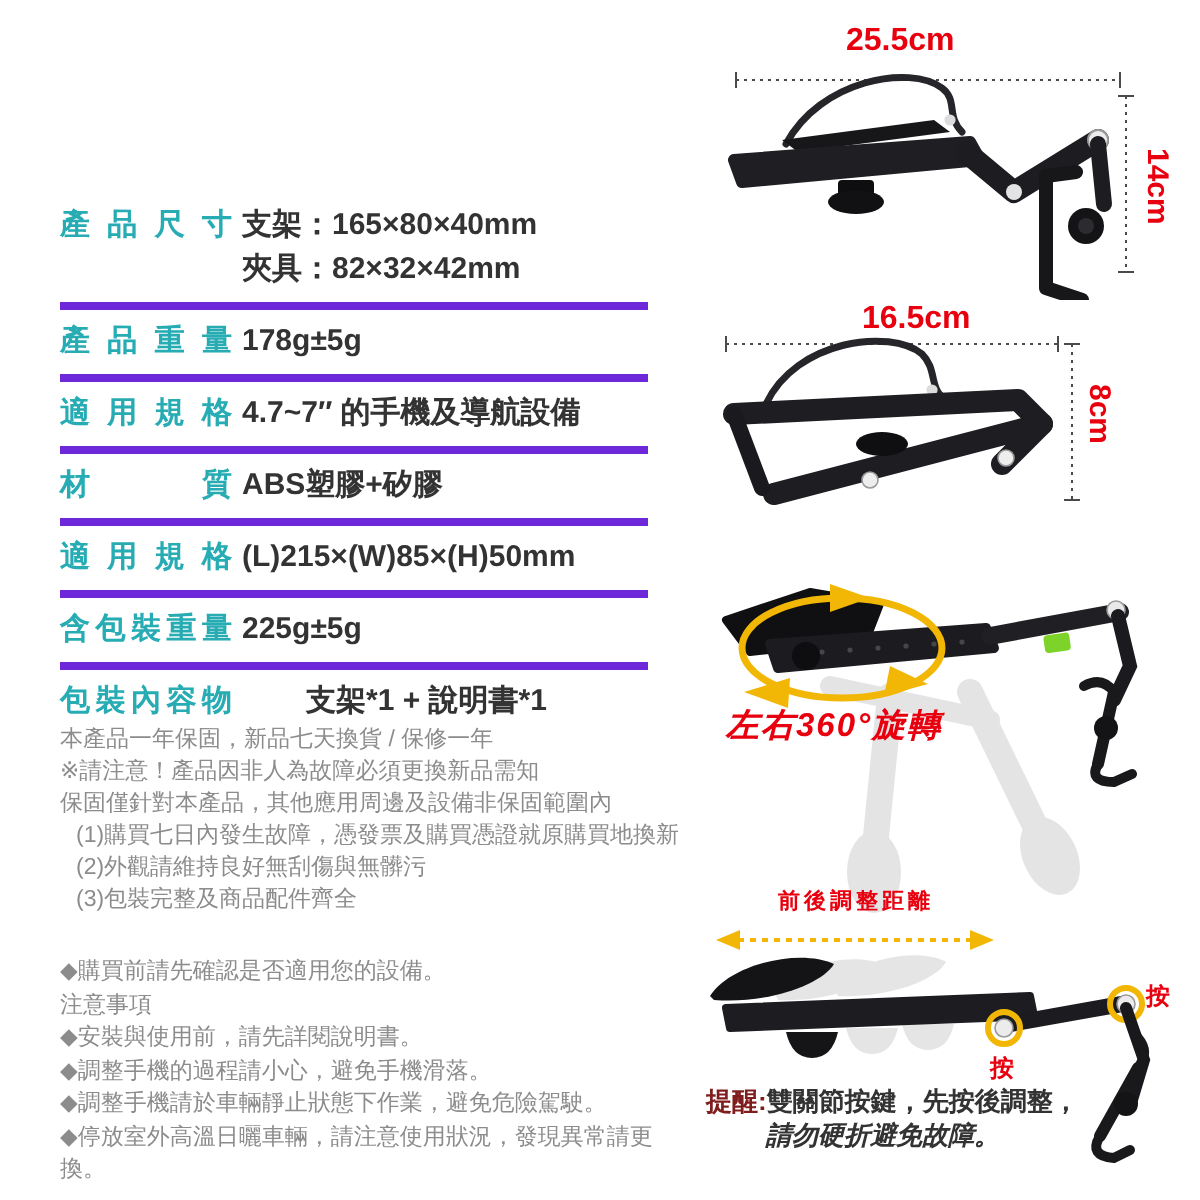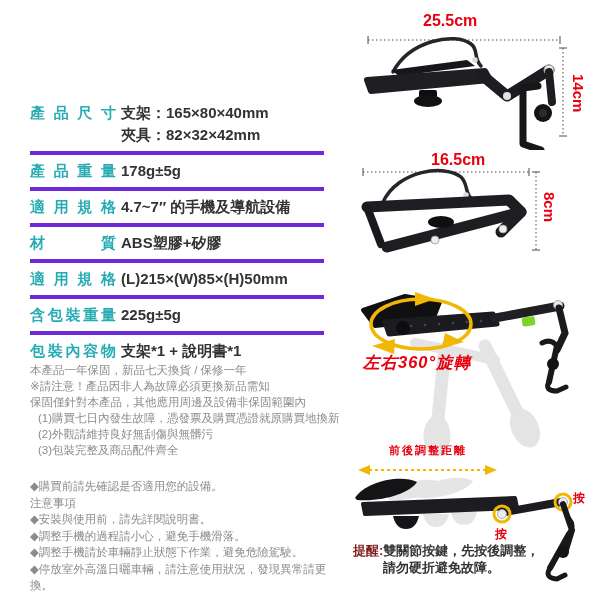--- a/index.html
+++ b/index.html
@@ -3,21 +3,21 @@
 <meta charset="utf-8">
 <style>
   * { margin:0; padding:0; box-sizing:border-box; }
   html,body { width:600px; height:600px; overflow:hidden; background:#ffffff; }
   body { font-family:"Liberation Sans","DejaVu Sans",sans-serif; }
   .canvas { position:relative; width:600px; height:600px; background:#fff; }
 
   
   .spec-table { position:absolute; left:30px; top:97px; width:294px; }
   .spec-row { display:flex; align-items:flex-start; padding:5px 0; border-bottom:4px solid #6d28d9; }
-  .spec-row:last-child { border-bottom:none; }
+  .spec-row:last-child { border-bottom:none;gap:32px; }
   .spec-label { flex:0 0 86px; color:#28acb4; font-weight:bold; font-size:15px;
                 line-height:22px; text-align:justify; text-align-last:justify; }
   .spec-value { padding-left:5px; font-size:15px; color:#333; font-weight:600; line-height:22px; white-space:nowrap; }
 
   
   .gray-block { position:absolute; left:30px; width:310px; color:#8c8c8c; font-size:11.5px; line-height:16px; }
   .warranty { top:362px; }
   .notes { top:478px; line-height:16.5px; }
   .indent { padding-left:8px; }
 
@@ -29,21 +29,21 @@
   #fig1 { left:355px; top:10px;  width:240px; height:140px; }
   #fig2 { left:343px; top:150px; width:240px; height:130px; }
   #fig3 { left:345px; top:288px; width:250px; height:170px;font-style:italic; }
   #fig4 { left:345px; top:440px; width:250px; height:160px; }
   .fig3-caption { left:18px; top:64px; font-size:16.5px; letter-spacing:1px; }
   .fig4-title   { left:44px; top:3px;  font-size:11px; letter-spacing:2px; }
   .press-label  { font-size:12px; }
   .reminder { position:absolute; left:8px; top:102px; font-size:13px; font-weight:bold;
               color:#333; line-height:17px; white-space:nowrap; }
   .reminder .red { color:#7f1d1d; }
-  .reminder .line2 { padding-left:30px; }
+  .reminder .line2 { padding-left:30px;font-style:italic; }
 </style>
 </head>
 <body>
 
 <div class="canvas">
 
   <div class="spec-table">
     <div class="spec-row">
       <span class="spec-label">產品尺寸</span>
       <div class="spec-value">

